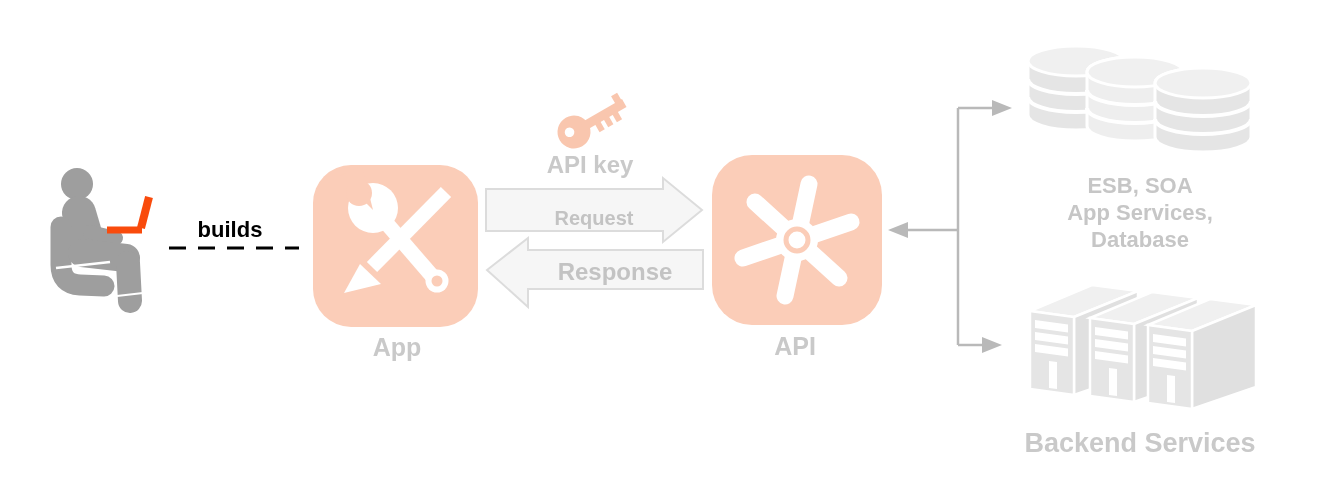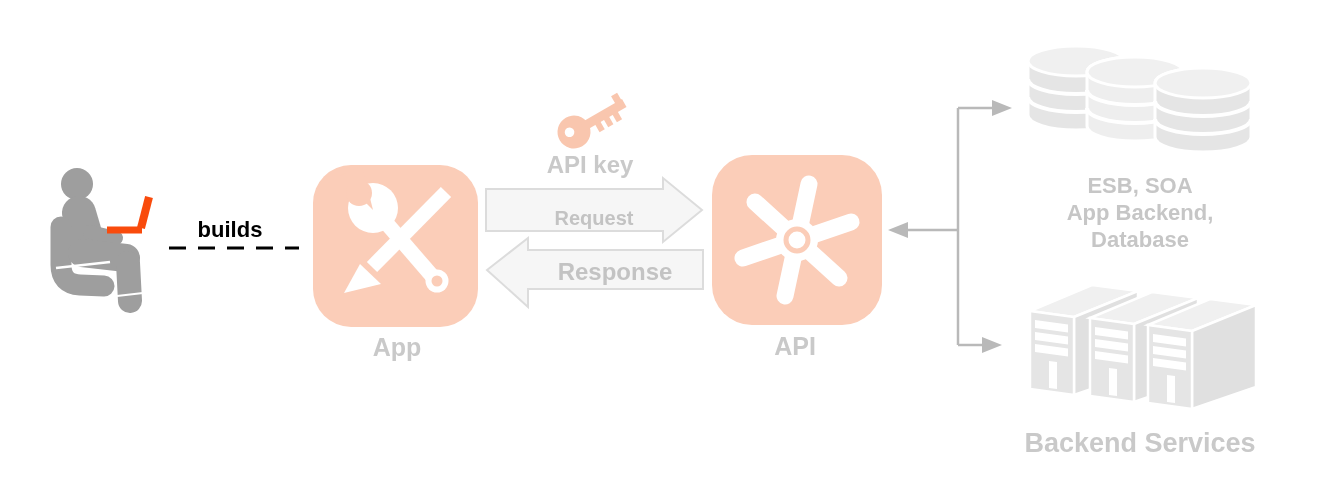--- a/index.html
+++ b/index.html
@@ -173,19 +173,19 @@
   <div class="lbl lbl-gray" style="left:520px;top:151px;width:140px;font-size:24px;">API key</div>
 
   <div class="lbl lbl-arrow" style="left:486px;top:198px;width:216px;font-size:20px;margin-top:9px;">Request</div>
 
   <div class="lbl lbl-arrow" style="left:500px;top:258px;width:230px;font-size:24px;">Response</div>
 
   <div class="lbl lbl-gray" style="left:730px;top:332px;width:130px;font-size:25px;">API</div>
 
   <div class="lbl lbl-esb" style="left:1040px;top:172px;width:200px;font-size:22px;line-height:27px;">
     <div>ESB, SOA</div>
-    <div>App Backend,</div>
+    <div>App Services,</div>
     <div>Database</div>
   </div>
 
   <div class="lbl lbl-gray" style="left:1010px;top:428px;width:260px;font-size:27px;">Backend Services</div>
 
 </div>
 
 </body></html>

